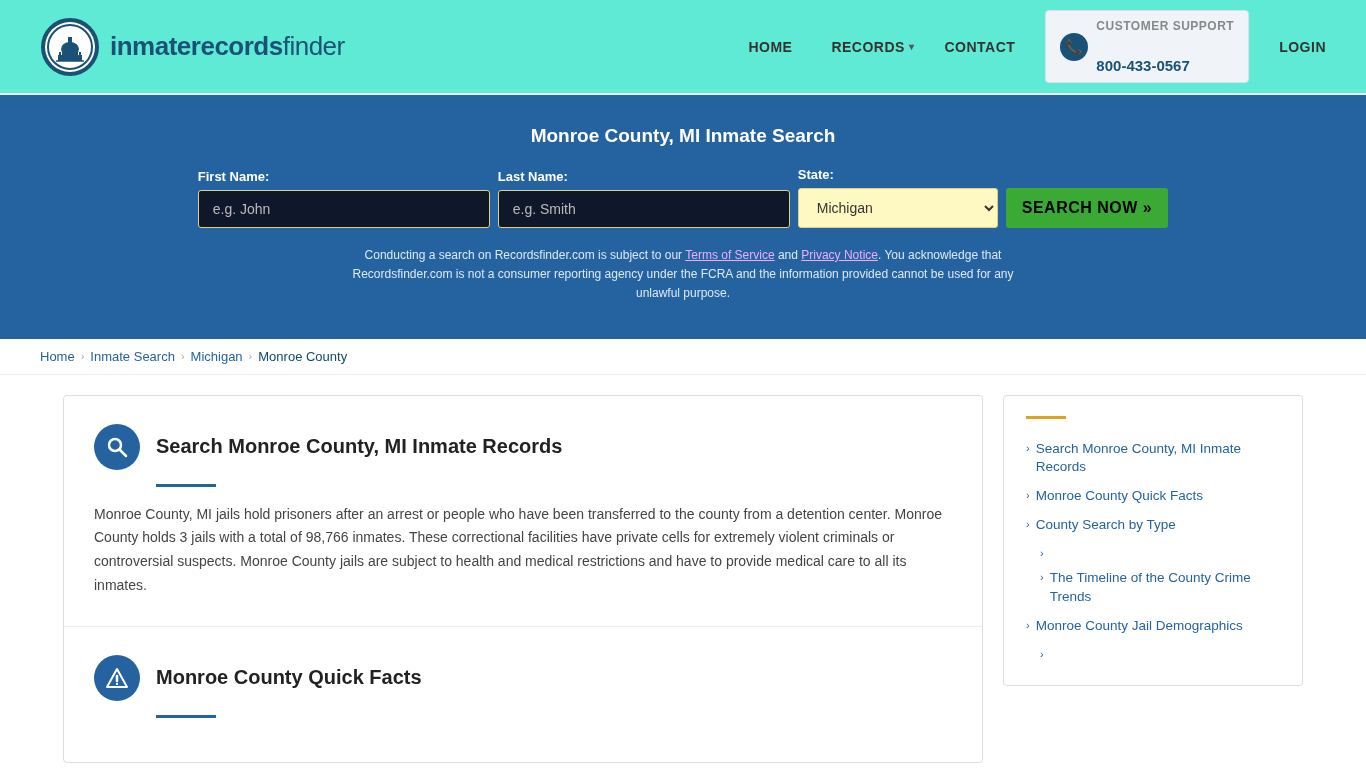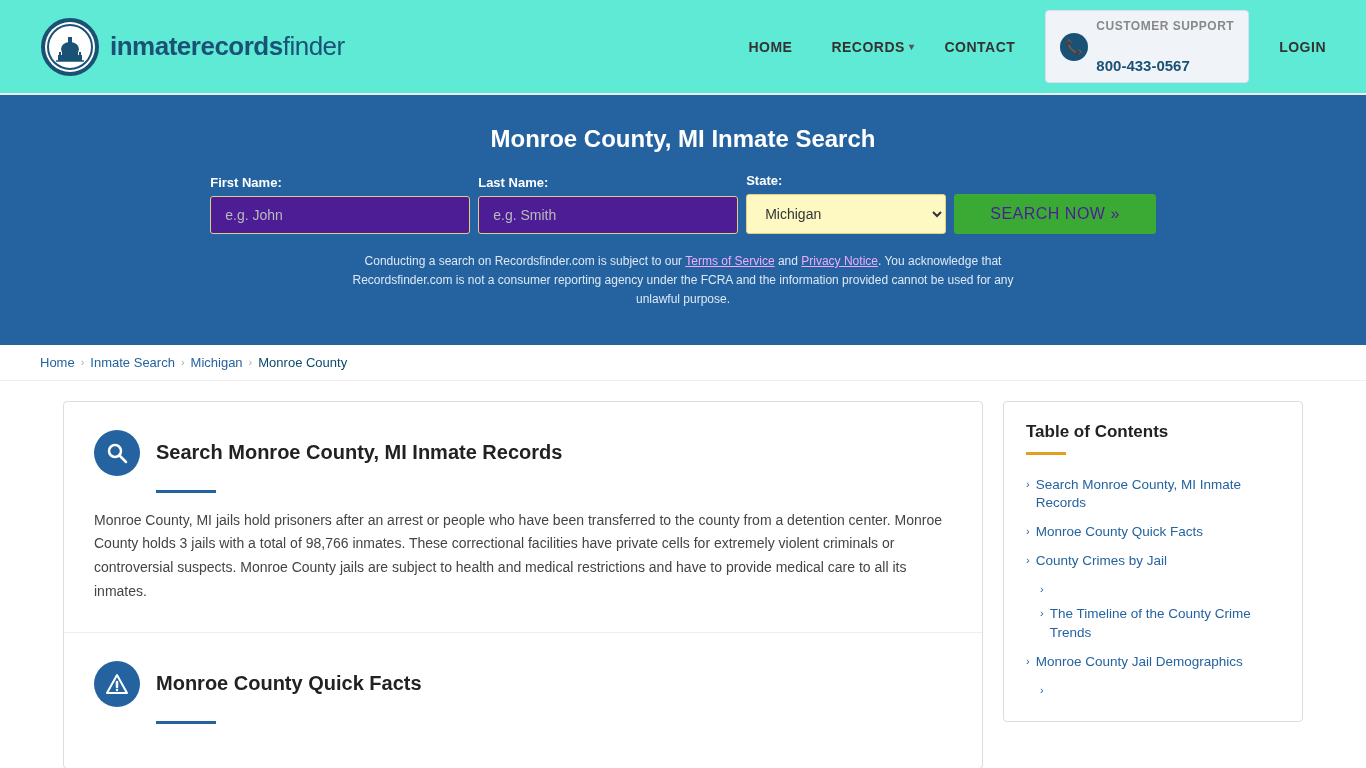--- a/index.html
+++ b/index.html
@@ -102,21 +102,21 @@
     }
 
     
     .hero {
       background: #2563a0;
       padding: 30px 40px 35px;
       text-align: center;
     }
     .hero-title {
       color: #fff;
-      font-size: 24px;
+      font-size: 19px;
       font-weight: 700;
       margin-bottom: 20px;
     }
     .search-form {
       display: flex;
       align-items: flex-end;
       justify-content: center;
       gap: 8px;
       margin-bottom: 18px;
     }
@@ -125,49 +125,49 @@
       flex-direction: column;
       align-items: flex-start;
       gap: 6px;
     }
     .form-label {
       color: #fff;
       font-size: 13px;
       font-weight: 600;
     }
     .form-input {
-      background: #4c1d95;
+      background: #0f172a;
       border: 1px solid #e0d080;
       border-radius: 3px;
       padding: 10px 14px;
       font-size: 14px;
       color: #aaa;
-      width: 260px;
+      width: 292px;
       outline: none;
     }
     .form-input::placeholder { color: #bbb; }
     .state-select {
       background: #fef9c3;
       border: 1px solid #e0d080;
       border-radius: 3px;
       padding: 10px 14px;
       font-size: 14px;
       color: #333;
       width: 200px;
       outline: none;
       appearance: auto;
     }
     .search-btn {
       background: #3aaa35;
-      color: #4c1d95;
+      color: #000000;
       font-size: 16px;
-      font-weight: 400;
+      font-weight: 700;
       border: none;
       border-radius: 3px;
-      padding: 11px 36px;
+      padding: 11px 16px;
       cursor: pointer;
       white-space: nowrap;
       letter-spacing: 0.5px;
     }
     .disclaimer {
       color: #dde8f5;
       font-size: 12px;
       line-height: 1.6;
       max-width: 700px;
       margin: 0 auto;
@@ -412,34 +412,33 @@
         </div>
         <h2 class="section-title">Monroe County Quick Facts</h2>
       </div>
       <div class="section-underline"></div>
     </div>
 
   </main>
 
   <aside class="sidebar">
     <div class="toc-box">
-      <h3 class="toc-title">Table of Contents</h3>
       <div class="toc-underline"></div>
       <ul class="toc-list">
         <li class="toc-item">
           <span class="toc-chevron">›</span>
           <a href="#">Search Monroe County, MI Inmate Records</a>
         </li>
         <li class="toc-item">
           <span class="toc-chevron">›</span>
           <a href="#">Monroe County Quick Facts</a>
         </li>
         <li class="toc-item">
           <span class="toc-chevron">›</span>
-          <a href="#">County Crimes by Jail</a>
+          <a href="#">County Search by Type</a>
         </li>
         <li class="toc-item sub">
           <span class="toc-chevron">›</span>
         </li>
         <li class="toc-item sub">
           <span class="toc-chevron">›</span>
           <a href="#">The Timeline of the County Crime Trends</a>
         </li>
         <li class="toc-item">
           <span class="toc-chevron">›</span>

